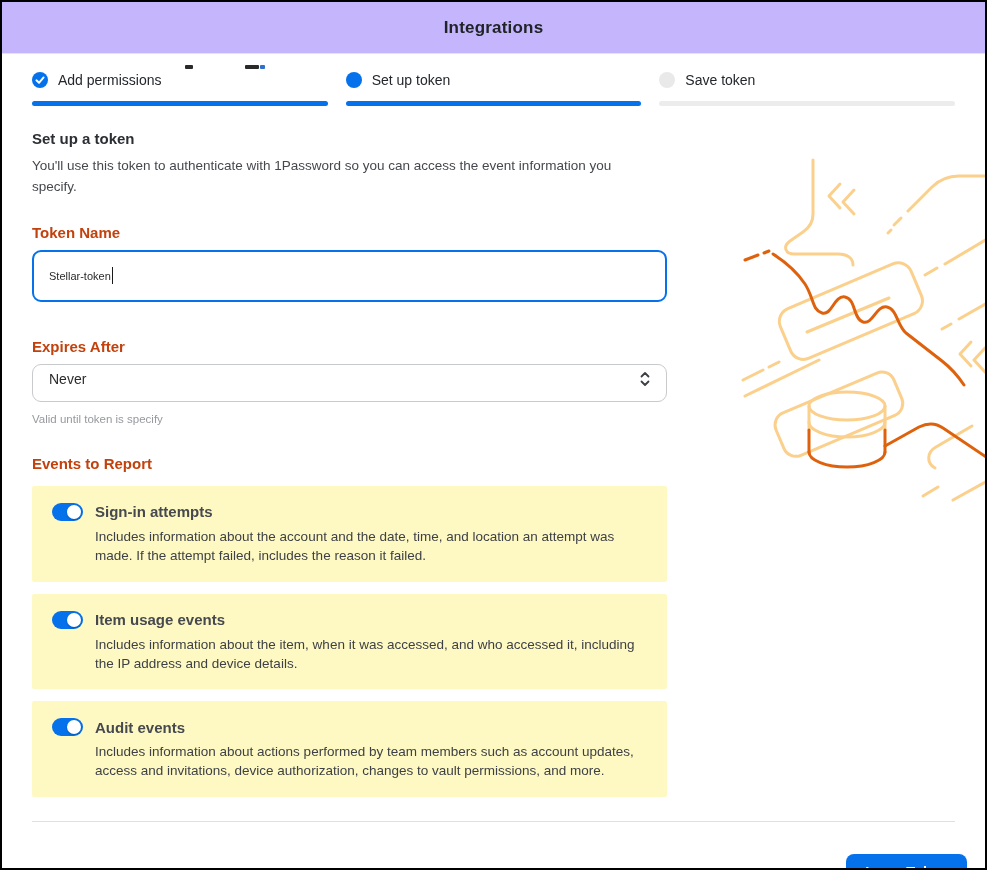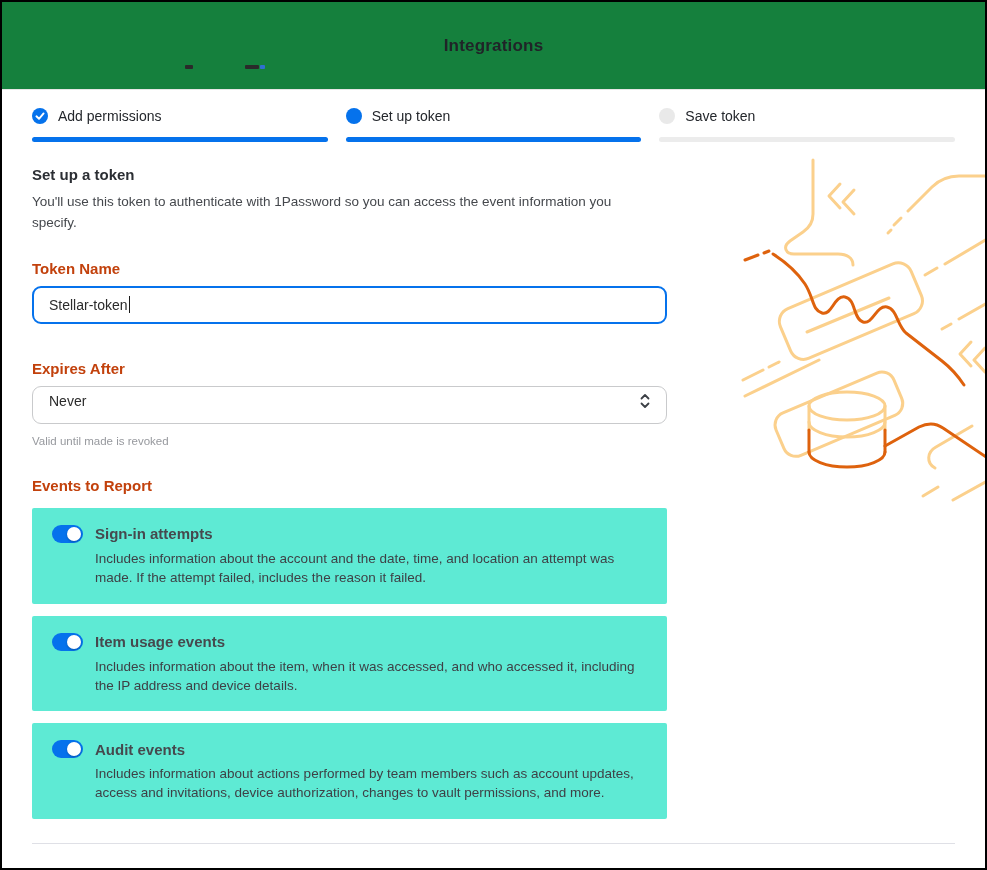--- a/index.html
+++ b/index.html
@@ -9,22 +9,22 @@
   .window {
     position: relative;
     width: 987px; height: 870px;
     border: 2px solid #000;
     background: #fff;
     overflow: hidden;
   }
 
   
   .app-header {
-    height: 88px;
-    background: #15803d;
+    height: 52px;
+    background: #c4b5fd;
     border-bottom: 1px solid #e6e6e6;
     display: flex; align-items: center; justify-content: center;
     position: relative; z-index: 2;
   }
   .app-title { font-size: 17px; font-weight: 700; color: #202428; letter-spacing: .2px; }
 
   
   .peek { position: absolute; top: 63px; left: 183px; height: 5px; z-index: 3; }
   .peek span { display: inline-block; height: 4px; border-radius: 1px; vertical-align: top; }
   .peek .f1 { width: 8px;  background: #2a2a2a; margin-right: 52px; }
@@ -47,42 +47,42 @@
   .step-bar.filled { background: #0572ec; }
 
   
   .content { margin: 0 30px; position: relative; z-index: 2; width: 635px; }
   .section-heading { margin-top: 24px; font-size: 15px; font-weight: 700; color: #2b2e33; }
   .section-desc { margin-top: 9px; font-size: 13.5px; line-height: 1.55; color: #45484d; max-width: 620px; }
 
   .field-label { margin-top: 26px; font-size: 15px; color: #c2410c; font-weight: bold; }
 
   .text-input {
-    margin-top: 9px; height: 38px; width: 100%;
+    margin-top: 9px; height: 52px; width: 100%;
     border: 2px solid #0572ec; border-radius: 9px;
     display: flex; align-items: center; padding: 0 15px;
-    font-size: 14px; color: #2b2b2b; background: #fff;
+    font-size: 11px; color: #2b2b2b; background: #fff;
     cursor: text;
   }
   .caret { display:inline-block; width: 1.5px; height: 17px; background:#1a1a1a; margin-left: 1px; }
 
   .select-label { margin-top: 36px; }
   .select-box {
     margin-top: 9px; height: 38px; width: 100%;
     border: 1px solid #c9cacc; border-radius: 9px;
     display: flex; align-items: center; justify-content: space-between;
     padding: 0 14px 8px 16px; font-size: 14px; color: #2b2b2b; background:#fff;
     cursor: pointer;
   }
   .field-help { margin-top: 11px; font-size: 11.5px; color: #97999e; }
 
   .events-label { margin-top: 30px; }
 
   .event-card {
-    margin-top: 14px; background: #5eead4; border-radius: 2px;
+    margin-top: 14px; background: #fef9c3; border-radius: 2px;
     padding: 17px 20px 16px;
   }
   .event-card + .event-card { margin-top: 12px; }
   .event-head { display: flex; align-items: center; gap: 12px; }
   .toggle {
     position: relative; width: 31px; height: 18px; border-radius: 10px;
     background: #0572ec; flex: 0 0 auto; cursor: pointer;
   }
   .toggle .knob {
     position: absolute; top: 2px; right: 2px; width: 14px; height: 14px;
@@ -154,21 +154,21 @@
     </div>
 
     <div class="field-label select-label">Expires After</div>
     <div class="select-box">
       <span>Never</span>
       <svg width="14" height="18" viewBox="0 0 14 18">
         <path d="M3.5 6.5 L7 3 L10.5 6.5" stroke="#3c4046" stroke-width="1.8" fill="none" stroke-linecap="round" stroke-linejoin="round"></path>
         <path d="M3.5 11.5 L7 15 L10.5 11.5" stroke="#3c4046" stroke-width="1.8" fill="none" stroke-linecap="round" stroke-linejoin="round"></path>
       </svg>
     </div>
-    <div class="field-help">Valid until made is revoked</div>
+    <div class="field-help">Valid until token is specify</div>
 
     <div class="field-label events-label">Events to Report</div>
 
     <div class="event-card">
       <div class="event-head">
         <span class="toggle">
             <span class="knob"></span>
           </span>
         <span class="event-title">Sign-in attempts</span>
       </div>

